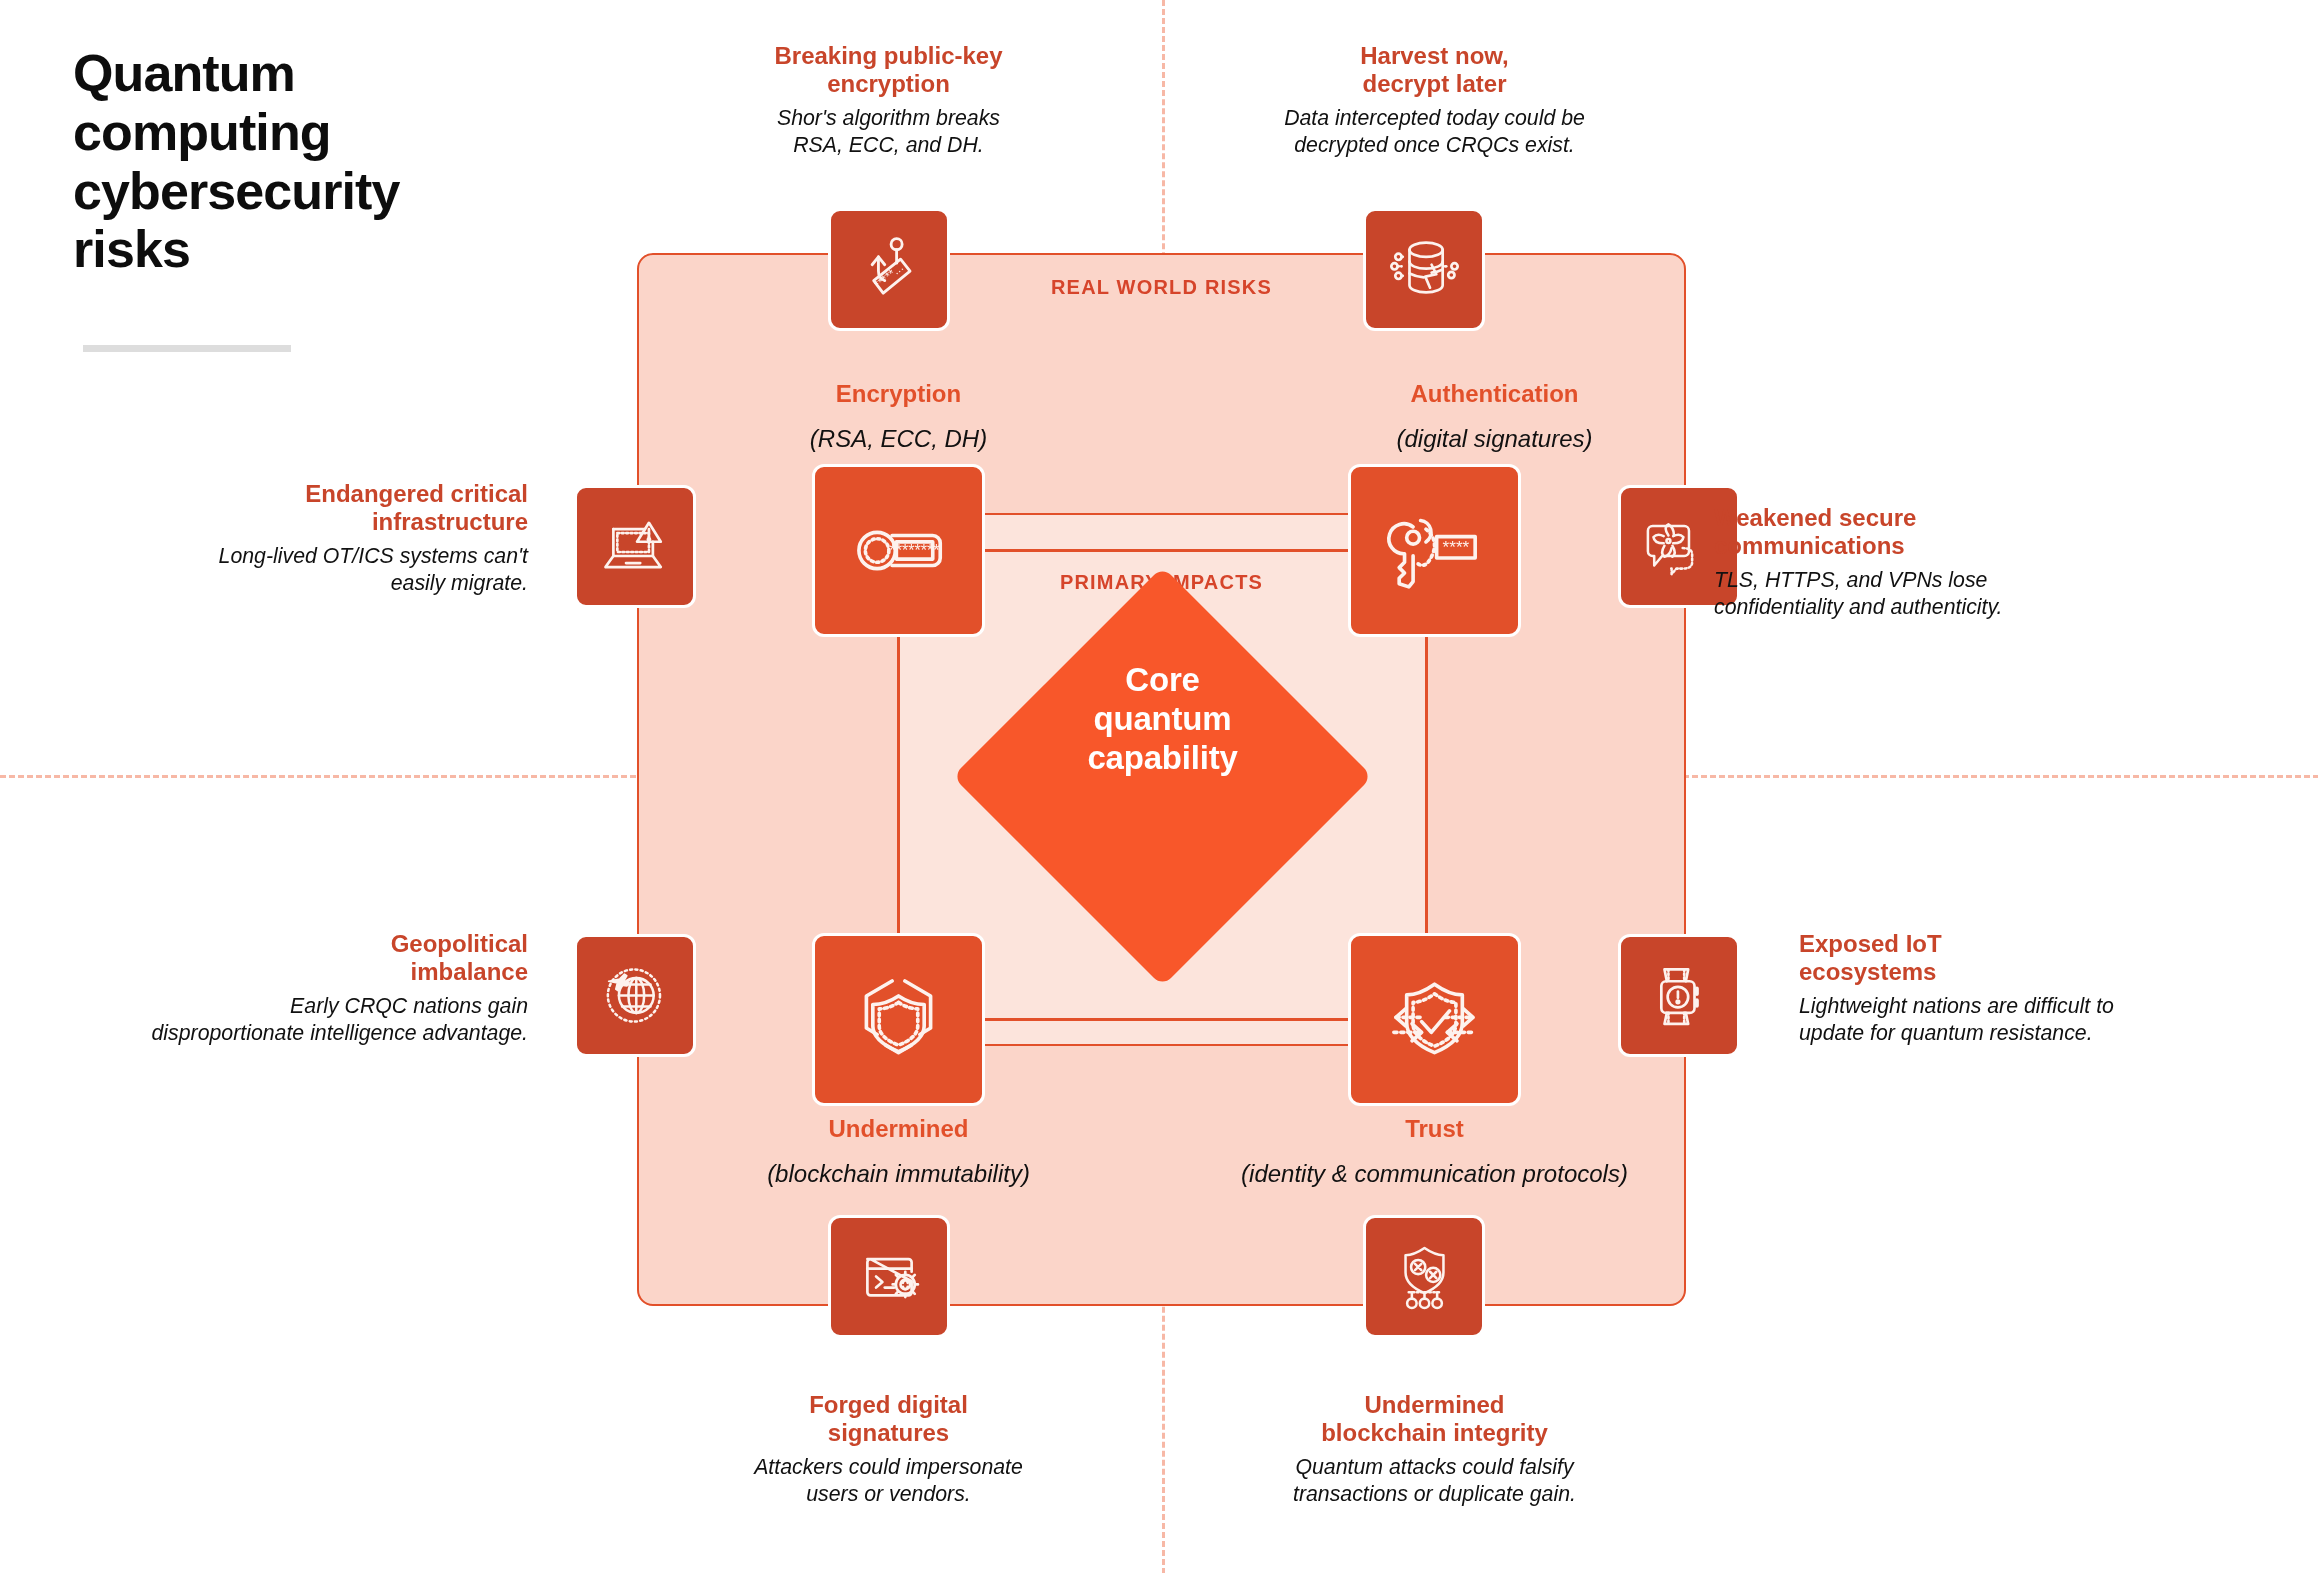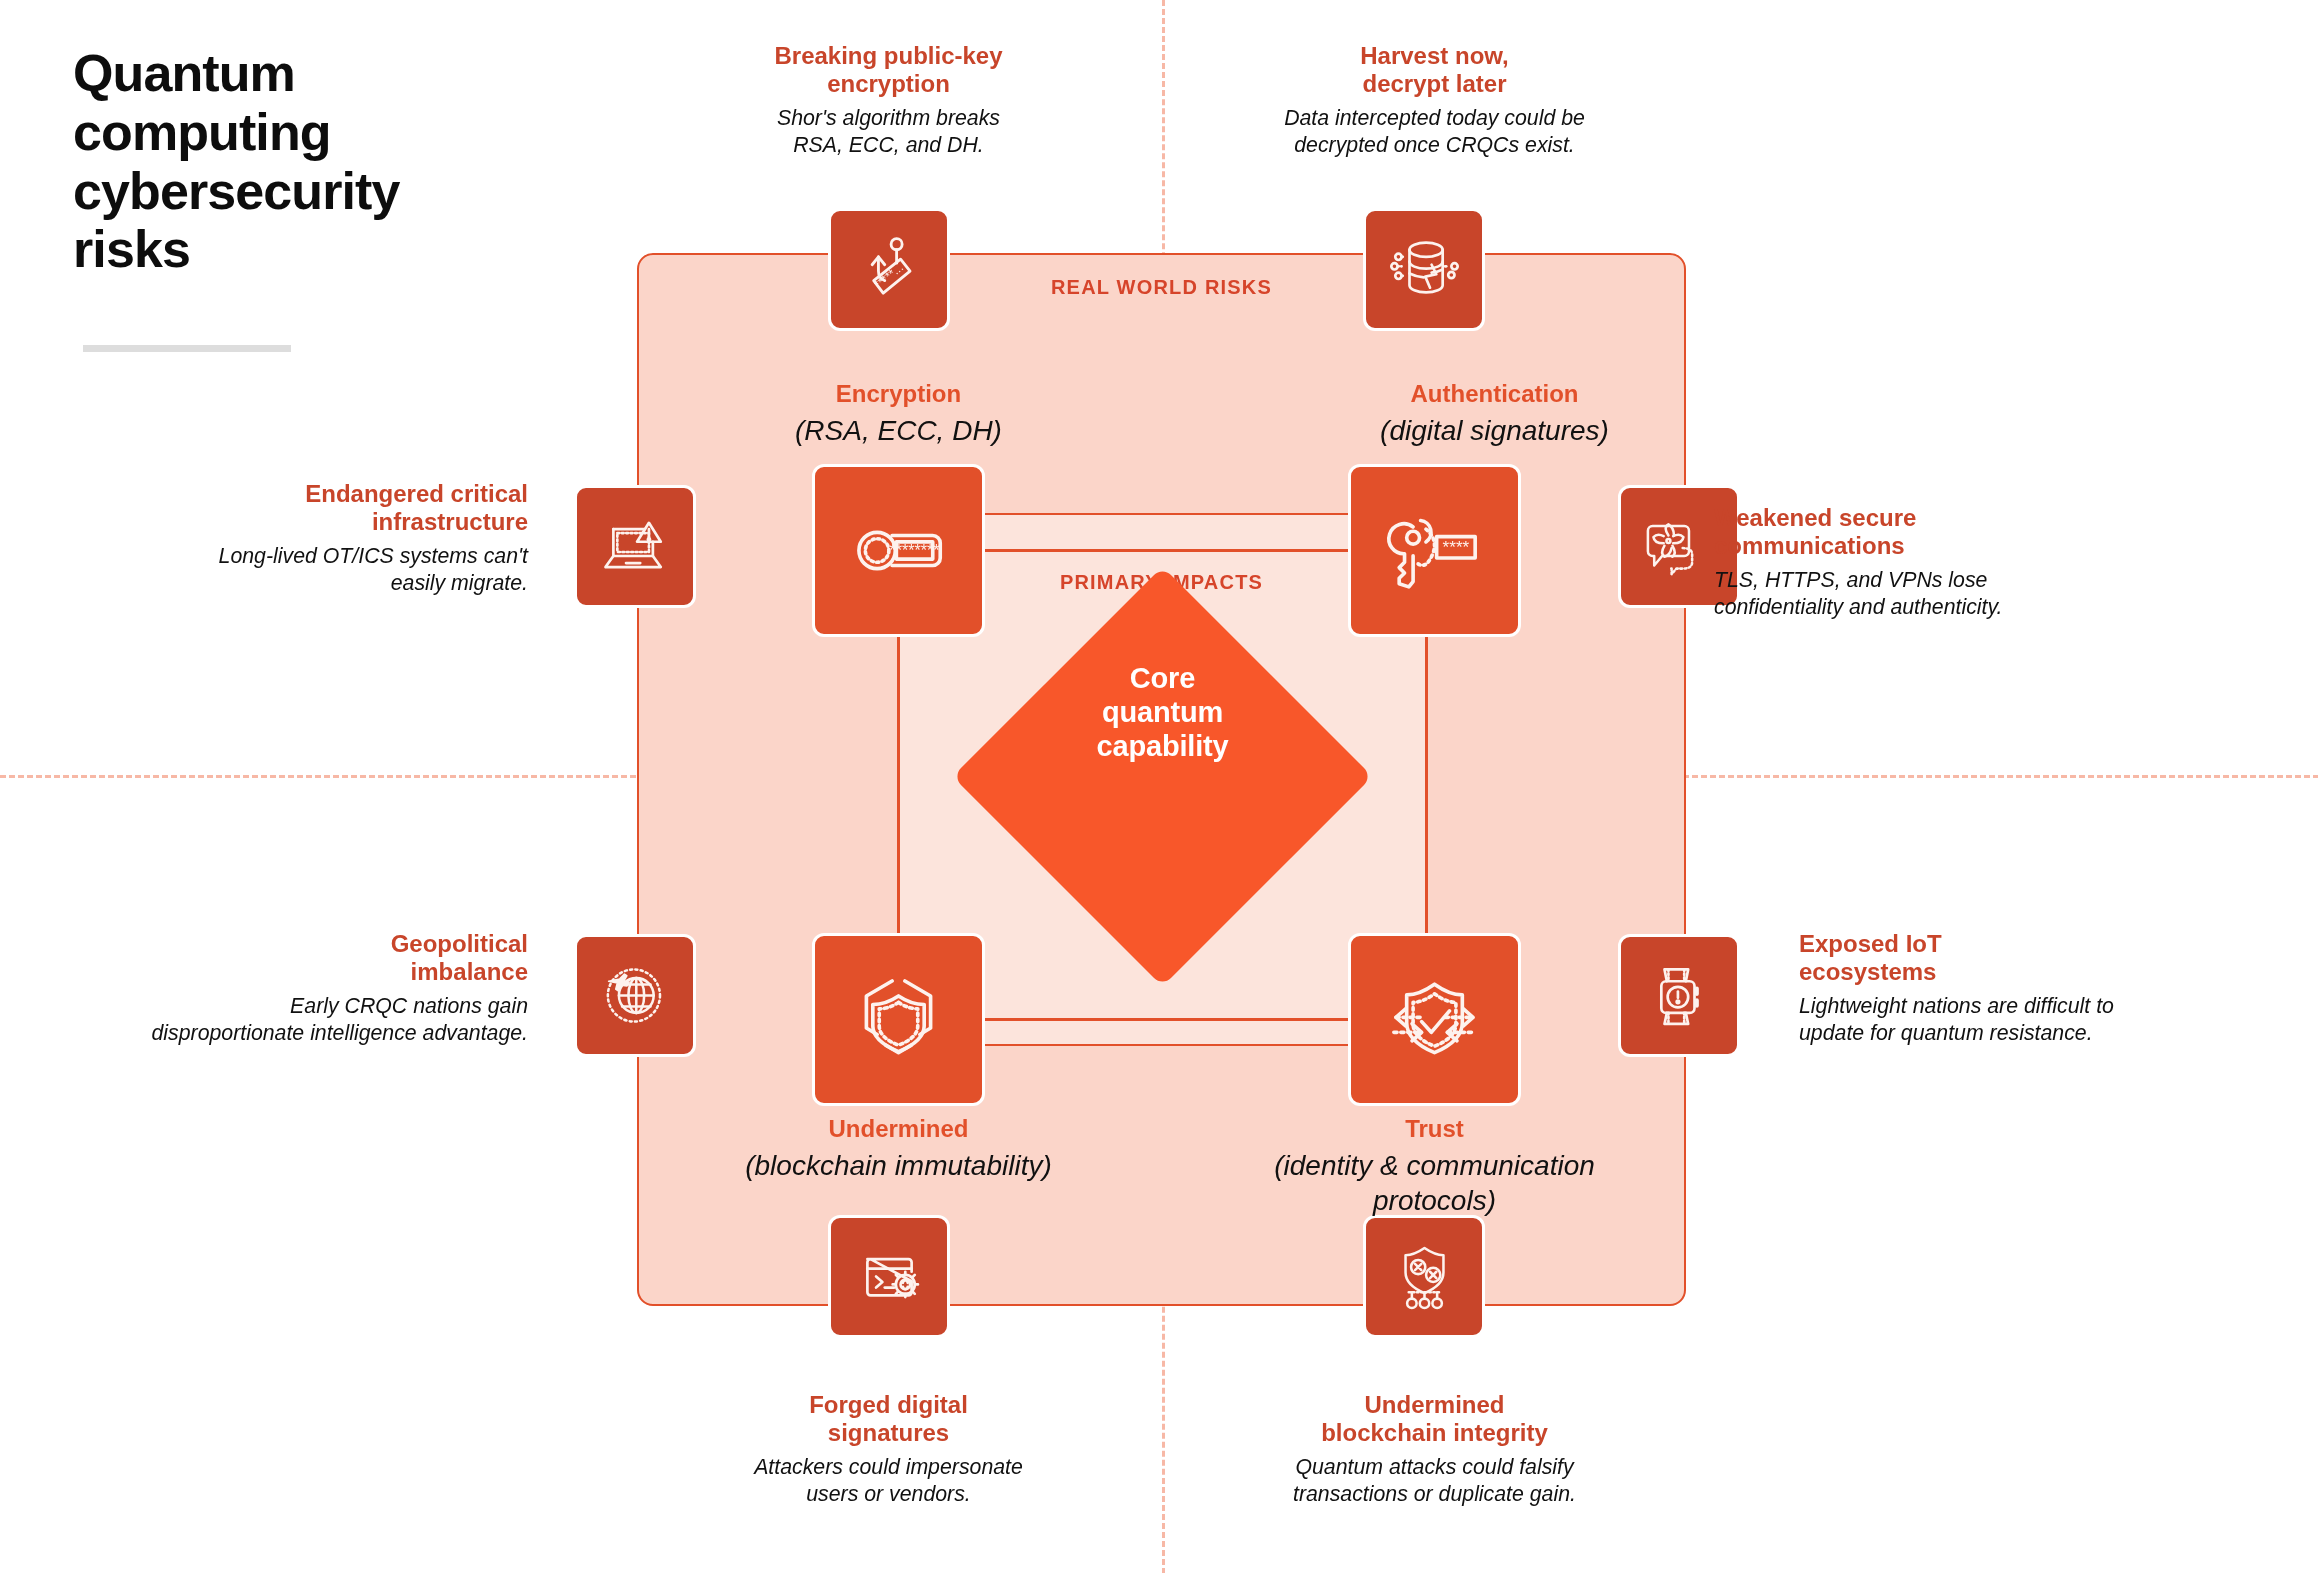--- a/index.html
+++ b/index.html
@@ -105,34 +105,34 @@
     width:297px; height:297px;
     background:#f8572a;
     border-radius:12px;
     transform:rotate(45deg);
   }
   #diamond-text {
     position:absolute;
     left:1014px; top:661px;
     width:297px;
     text-align:center;
-    font-size:29px; line-height:1.18;
+    font-size:33px; line-height:1.18;
     font-weight:700; color:#ffffff;
     letter-spacing:-0.2px;
   }
 
   
   .impact-cap { position:absolute; text-align:center; }
   .impact-cap .t {
     font-size:24px; font-weight:700; color:#e2502a;
     line-height:1.18;
   }
   .impact-cap .s {
-    font-size:28px; font-style:italic; color:#111111;
-    line-height:1.25; margin-top:5px;
+    font-size:24px; font-style:italic; color:#111111;
+    line-height:1.25; margin-top:16px;
   }
   #cap-enc   { left:690px; top:380px;  width:417px; }
   #cap-auth  { left:1286px; top:380px;  width:417px; }
   #cap-int   { left:690px; top:1115px; width:417px; }
   #cap-trust { left:1226px; top:1115px; width:417px; }
 
   
   .risk-cap { position:absolute; }
   .risk-cap .t {
     font-size:24px; font-weight:700; color:#c8452a;

